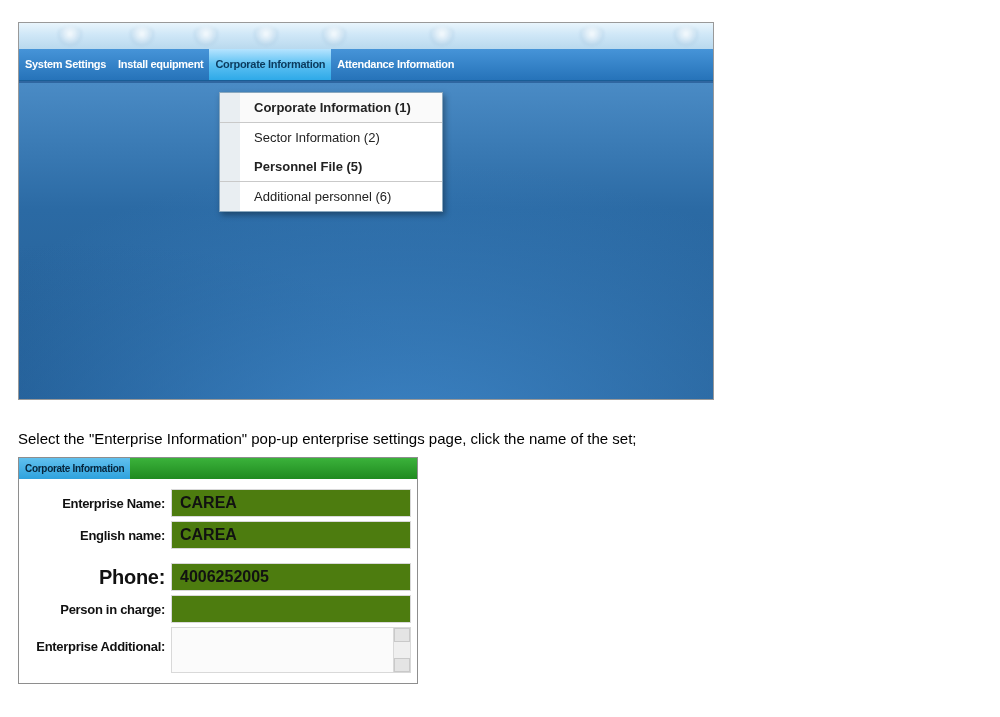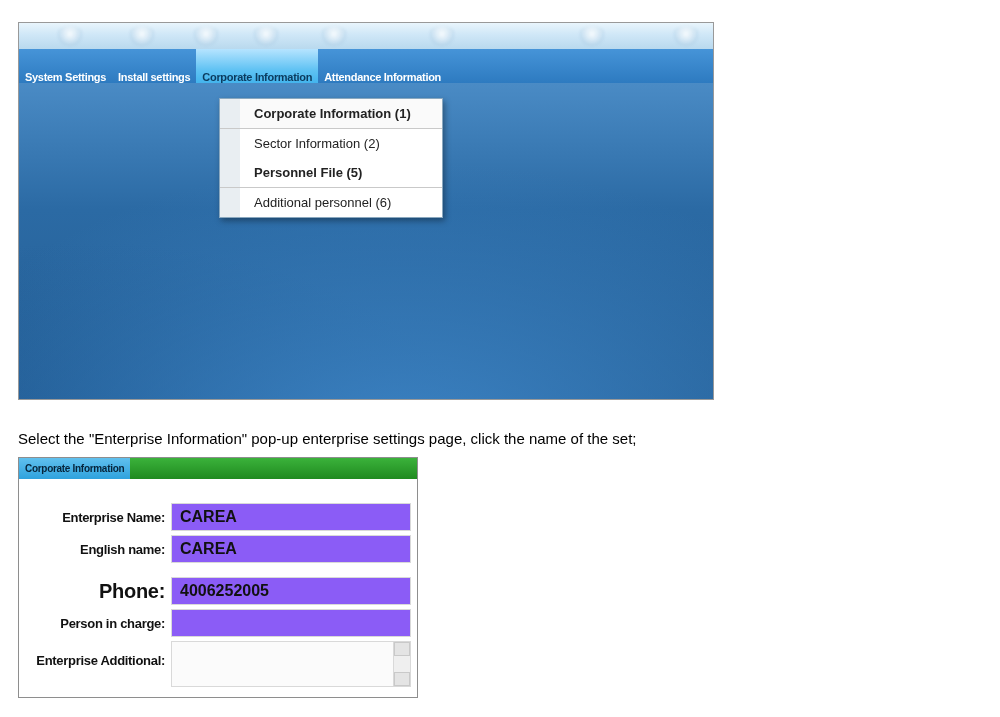--- a/index.html
+++ b/index.html
@@ -17,51 +17,51 @@
 .appwin .toolblur .b2{left:108px}
 .appwin .toolblur .b3{left:172px}
 .appwin .toolblur .b4{left:232px}
 .appwin .toolblur .b5{left:300px}
 .appwin .toolblur .b6{left:408px}
 .appwin .toolblur .b7{left:558px}
 .appwin .toolblur .b8{left:652px}
 
 
 .menubar{display:flex;align-items:stretch;background:linear-gradient(#4694d8 0%,#2673b9 100%);border-bottom:1px solid #195d96}
-.menuitem{color:#fff;font-size:11px;font-weight:bold;padding:22px 6px 9px 6px;line-height:13px;cursor:default;white-space:nowrap;letter-spacing:-.3px}
+.menuitem{color:#fff;font-size:11px;font-weight:bold;padding:9px 6px 9px 6px;line-height:13px;cursor:default;white-space:nowrap;letter-spacing:-.3px}
 .menuitem.active{background:linear-gradient(#b6e4ff 0%,#5fc2f3 48%,#2ea9e8 100%);color:#0b3a5d}
 
 
 .workarea{position:absolute;left:0;right:0;top:60px;bottom:0;
   background:
     radial-gradient(ellipse 900px 520px at 55% 115%, #3c83c4 0%, rgba(60,131,196,0) 55%),
     radial-gradient(ellipse 700px 420px at 10% 130%, #1d578f 0%, rgba(29,87,143,0) 60%),
     linear-gradient(#4a8bc5 0%, #2b6aa4 40%, #255f95 100%)}
 
 
-.dropdown{position:absolute;left:200px;top:15px;width:222px;background:#fff;border:1px solid #8aa8bf;box-shadow:2px 3px 6px rgba(0,0,0,.35)}
+.dropdown{position:absolute;left:200px;top:9px;width:222px;background:#fff;border:1px solid #8aa8bf;box-shadow:2px 3px 6px rgba(0,0,0,.35)}
 .dropdown .dditem{padding:7px 10px 7px 14px;font-size:13px;color:#222;border-left:20px solid #e9eef2;cursor:default}
 .dropdown .dditem.hl{font-weight:bold}
 .dropdown .sep{height:1px;background:#c9c9c9;margin:0}
 .dropdown .first{background:#fafafa}
 
 
 .caption{margin:30px 0 10px 0;font-size:15px;font-family:Verdana,Tahoma,Arial,sans-serif}
 
 
 .formwin{width:398px;border:1px solid #8e8e8e}
 .formtitle{display:flex;align-items:stretch}
 .formtitle .tab{background:linear-gradient(#60c0ee,#2fa2dd);color:#06243a;font-size:10px;font-weight:bold;padding:5px 6px;letter-spacing:-.3px}
 .formtitle .rest{flex:1;background:linear-gradient(#3bb23b,#1f8a1f)}
 
-.formbody{background:#fff;padding:20px 0 6px 0}
+.formbody{background:#fff;padding:6px 0 6px 0}
 .frow{display:flex;align-items:center;margin:4px 6px}
 .flabel{width:140px;text-align:right;font-size:13px;font-weight:bold;color:#111;padding-right:6px;letter-spacing:-.3px}
 .flabel.big{font-size:20px}
-.fval{flex:1;height:26px;border:1px solid #d9d9d9;background:#8b5cf6;display:flex;align-items:center;padding:0 8px;font-size:16px;font-weight:bold;color:#111}
+.fval{flex:1;height:26px;border:1px solid #d9d9d9;background:#4d7c0f;display:flex;align-items:center;padding:0 8px;font-size:16px;font-weight:bold;color:#111}
 .fval.small{font-size:15px}
 .ftextarea{flex:1;height:44px;border:1px solid #d9d9d9;background:#fbfbfb;position:relative}
 .ftextarea .scroll{position:absolute;right:0;top:0;bottom:0;width:16px;background:#efefef;border-left:1px solid #d9d9d9}
 .ftextarea .scroll .btn{height:14px;background:#e4e4e4;border:1px solid #c9c9c9;box-sizing:border-box}
 .ftextarea .scroll .track{height:calc(100% - 28px)}
 </style>
 </head>
 <body>
 
 <div class="page">
@@ -74,21 +74,21 @@
         <div class="blob b3"></div>
         <div class="blob b4"></div>
       <div class="blob b5"></div>
         <div class="blob b6"></div>
         <div class="blob b7"></div>
         <div class="blob b8"></div>
     </div>
 
     <div class="menubar">
       <div class="menuitem">System Settings</div>
-      <div class="menuitem">Install settings</div>
+      <div class="menuitem">Install equipment</div>
       <div class="menuitem active">Corporate Information</div>
       <div class="menuitem">Attendance Information</div>
     </div>
 
     <div class="workarea">
 
       <div class="dropdown">
         <div class="dditem first hl">Corporate Information (1)</div>
         <div class="sep"></div>
         <div class="dditem">Sector Information (2)</div>

